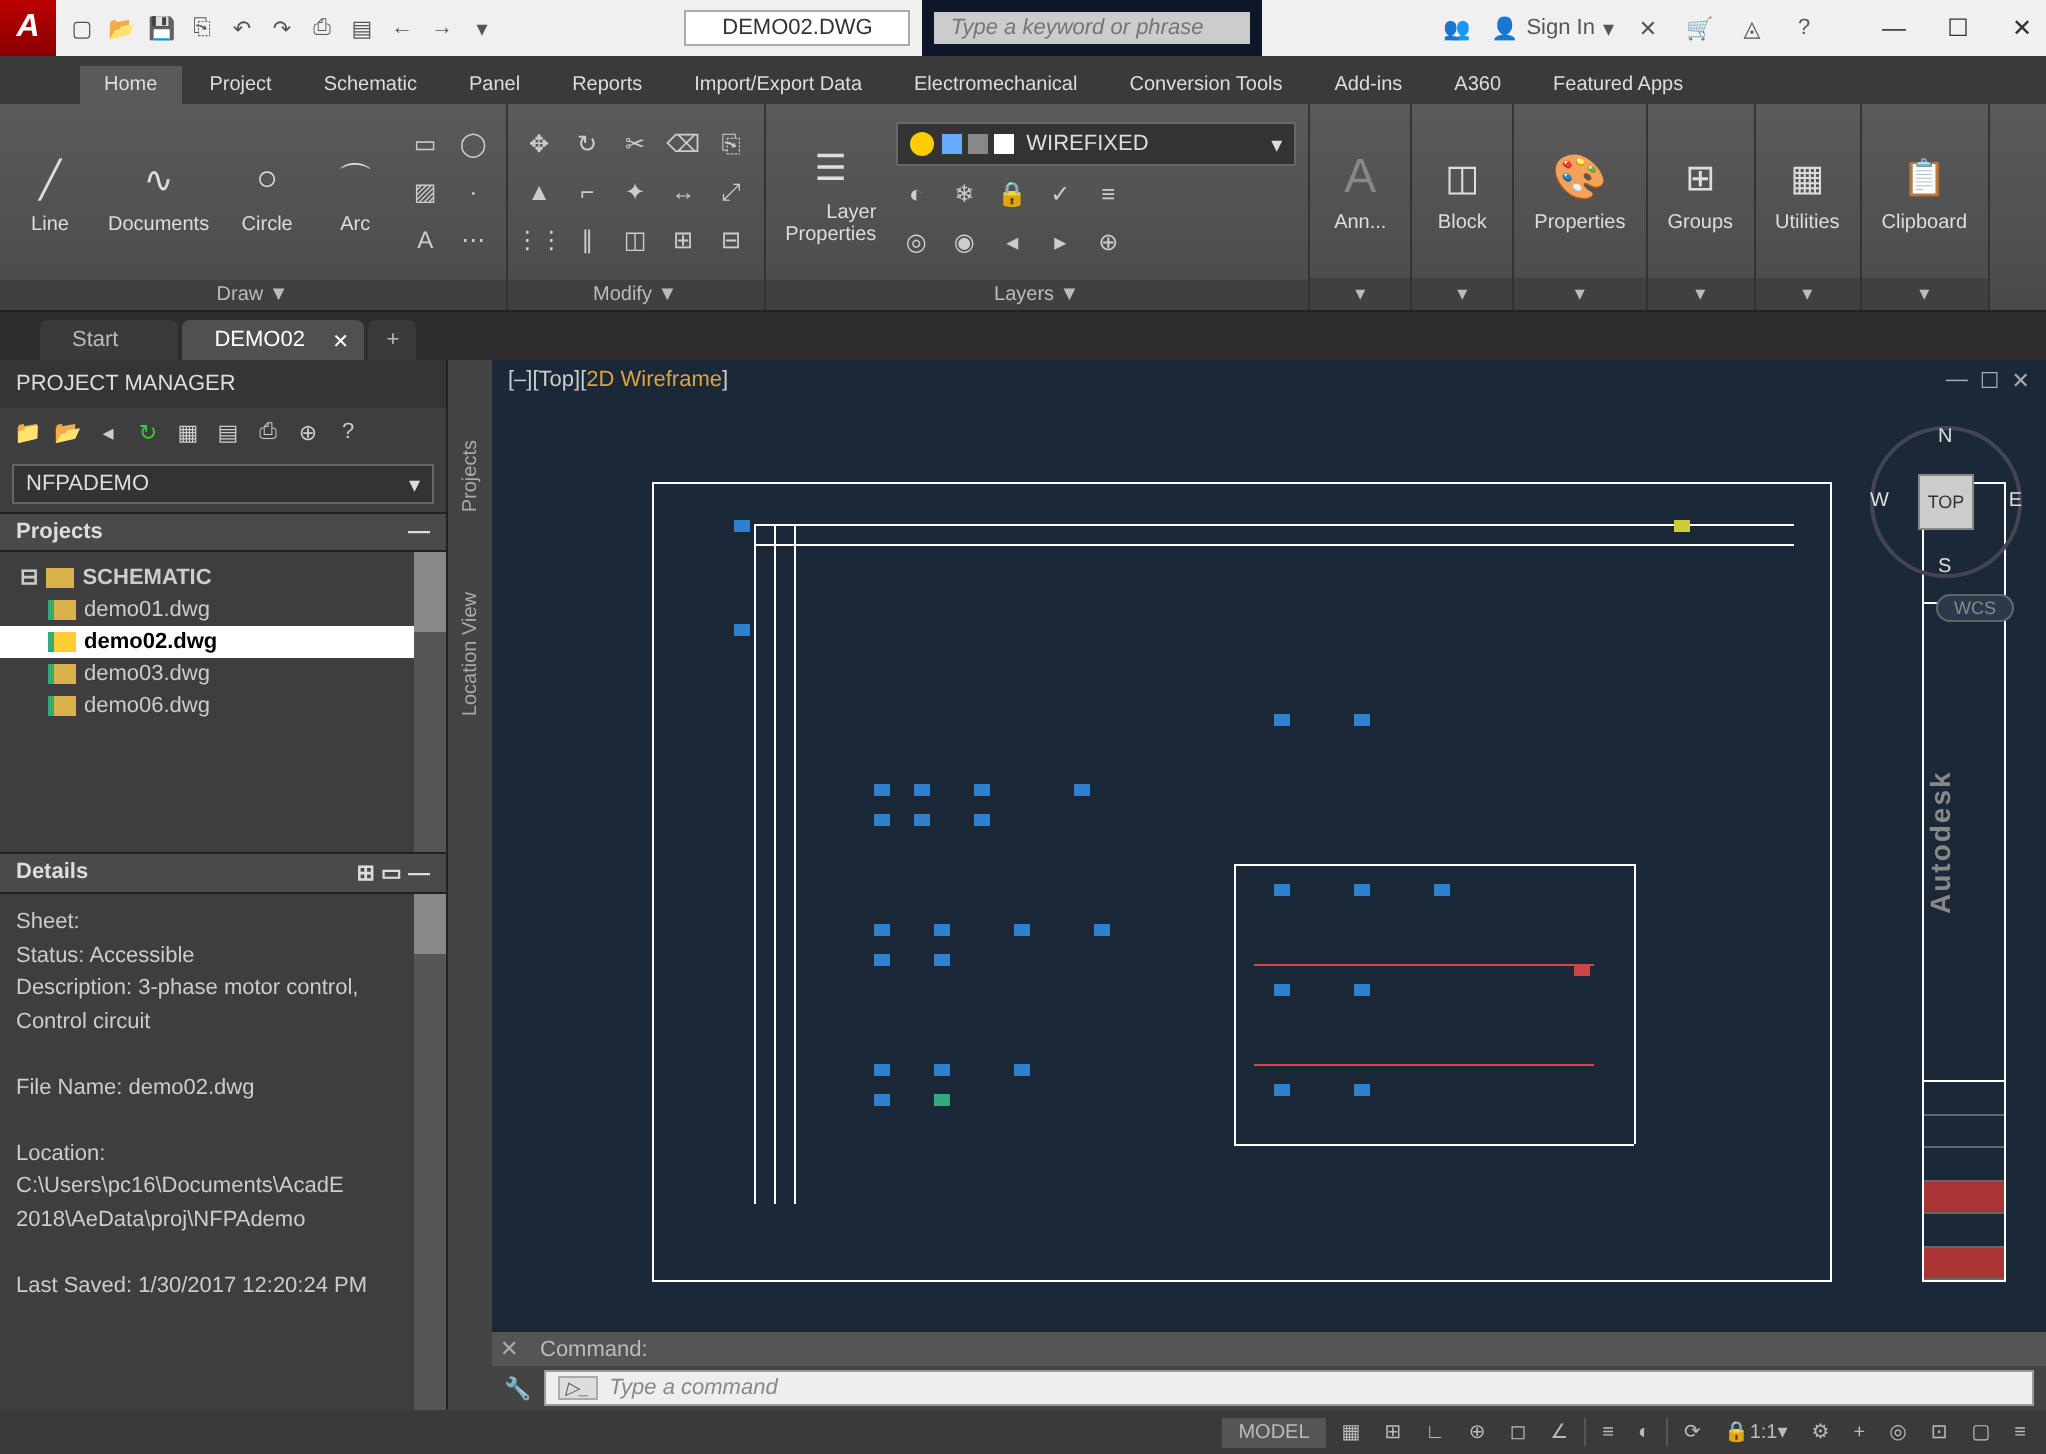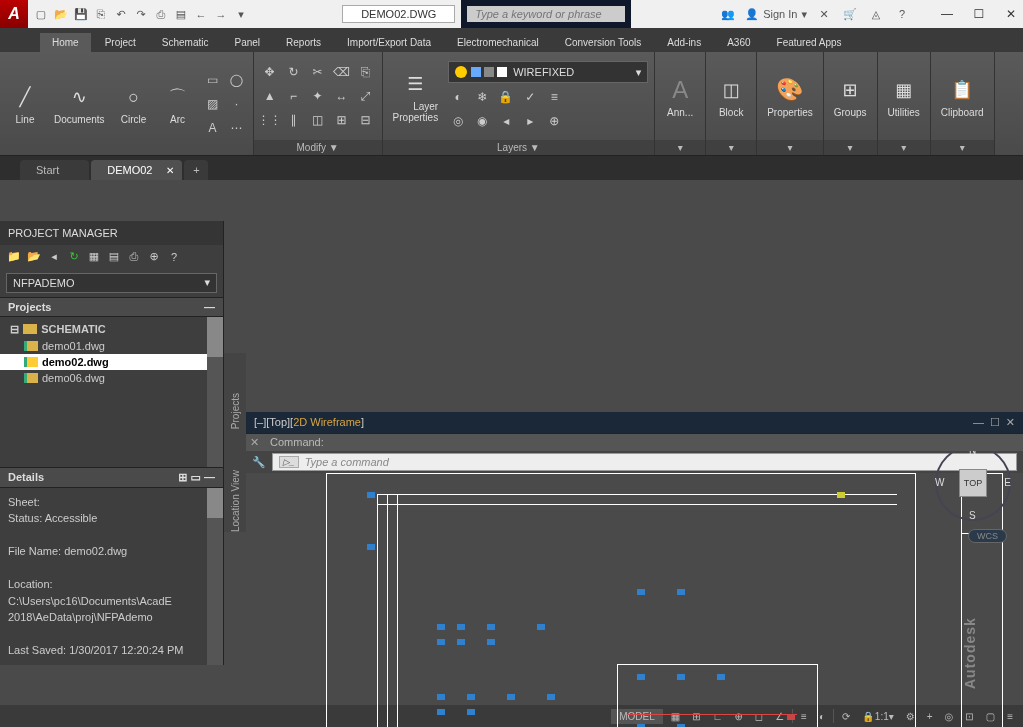--- a/index.html
+++ b/index.html
@@ -39,21 +39,21 @@
 .li-ico { width:10px; height:10px; }
 
 
 .doc-tabs { height: 24px; background: #2e2e2e; display: flex; align-items: flex-end; padding-left: 20px; }
 .doc-tab { padding: 4px 30px 4px 16px; background: #3a3a3a; color: #bbb; font-size: 11px; margin-right: 2px; border-radius: 4px 4px 0 0; cursor: pointer; position: relative; }
 .doc-tab.active { background: #505050; color: #fff; margin-top: 24px; }
 .doc-tab-close { position: absolute; right: 8px; top: 5px; font-size: 10px; }
 .doc-tab-add { width: 24px; height: 20px; background: #3a3a3a; border-radius: 4px 4px 0 0; display: flex; align-items: center; justify-content: center; color: #bbb; cursor: pointer; }
 
 
-.main { display: flex; height: calc(727px - 28px - 24px - 104px - 24px - 22px); align-items: center; }
+.main { display: flex; height: calc(727px - 28px - 24px - 104px - 24px - 22px); }
 .sidebar { width: 224px; background: #3e3e3e; display: flex; flex-direction: column; border-right: 1px solid #222; }
 .pm-title { padding: 6px 8px; font-size: 11px; color: #ddd; background: #353535; }
 .pm-toolbar { padding: 4px 6px; display: flex; gap: 4px; flex-wrap: wrap; }
 .pm-tb-btn { width: 16px; height: 16px; cursor: pointer; display: flex; align-items: center; justify-content: center; }
 .pm-combo { margin: 4px 6px; height: 20px; background: #333; border: 1px solid #666; color: #ddd; font-size: 11px; padding: 0 6px; display: flex; align-items: center; justify-content: space-between; }
 .pm-section-head { background: #4a4a4a; padding: 3px 8px; font-size: 11px; font-weight: bold; color: #ddd; display: flex; justify-content: space-between; border-top: 1px solid #222; border-bottom: 1px solid #222; }
 .pm-tree { padding: 4px 0; overflow-y: auto; height: 150px; position: relative; }
 .pm-tree-scroll { position:absolute; right:0; top:0; bottom:0; width:16px; background:#555; }
 .pm-tree-scroll-thumb { width:100%; height:40px; background:#888; }
 .pm-node { padding: 2px 4px 2px 24px; font-size: 11px; display: flex; align-items: center; gap: 4px; cursor: pointer; }
@@ -188,20 +188,21 @@
         </div>
       <div class="rib-grid" style="grid-template-columns:repeat(2,20px)">
         <div class="rib-small">▭</div>
         <div class="rib-small">◯</div>
         <div class="rib-small">▨</div>
         <div class="rib-small">·</div>
         <div class="rib-small">A</div>
         <div class="rib-small">⋯</div>
       </div>
     </div>
+    <div class="ribbon-group-label">Draw ▼</div>
   </div>
   <div class="ribbon-group">
     <div class="ribbon-group-content">
       <div class="rib-grid">
         <div class="rib-small">✥</div>
         <div class="rib-small">↻</div>
         <div class="rib-small">✂</div>
         <div class="rib-small">⌫</div>
         <div class="rib-small">⎘</div>
         <div class="rib-small">▲</div>
@@ -346,33 +347,38 @@
       <div class="pm-node">
           <span class="file-ico"></span>
           <span>demo01.dwg</span>
         </div>
       <div class="pm-node sel">
           <span class="file-ico"></span>
           <span style="font-weight:bold">demo02.dwg</span>
         </div>
       <div class="pm-node">
           <span class="file-ico"></span>
+          <span>demo03.dwg</span>
+        </div>
+      <div class="pm-node">
+          <span class="file-ico"></span>
           <span>demo06.dwg</span>
         </div>
       <div class="pm-tree-scroll">
           <div class="pm-tree-scroll-thumb"></div>
         </div>
     </div>
     <div class="pm-section-head">
         <span>Details</span>
         <span>⊞ ▭ —</span>
       </div>
     <div class="pm-details">
       <div><span>Sheet:</span></div>
       <div><span>Status:</span> <span>Accessible</span></div>
+      <div><span>Description:</span> <span>3-phase motor control, Control circuit</span></div>
       <br>
       <div><span>File Name:</span> <span>demo02.dwg</span></div>
       <br>
       <div><span>Location:</span> <span>C:\Users\pc16\Documents\AcadE 2018\AeData\proj\NFPAdemo</span></div>
       <br>
       <div><span>Last Saved:</span> <span>1/30/2017 12:20:24 PM</span></div>
       <div class="pm-details-scroll">
           <div class="pm-details-scroll-thumb"></div>
         </div>
     </div>

